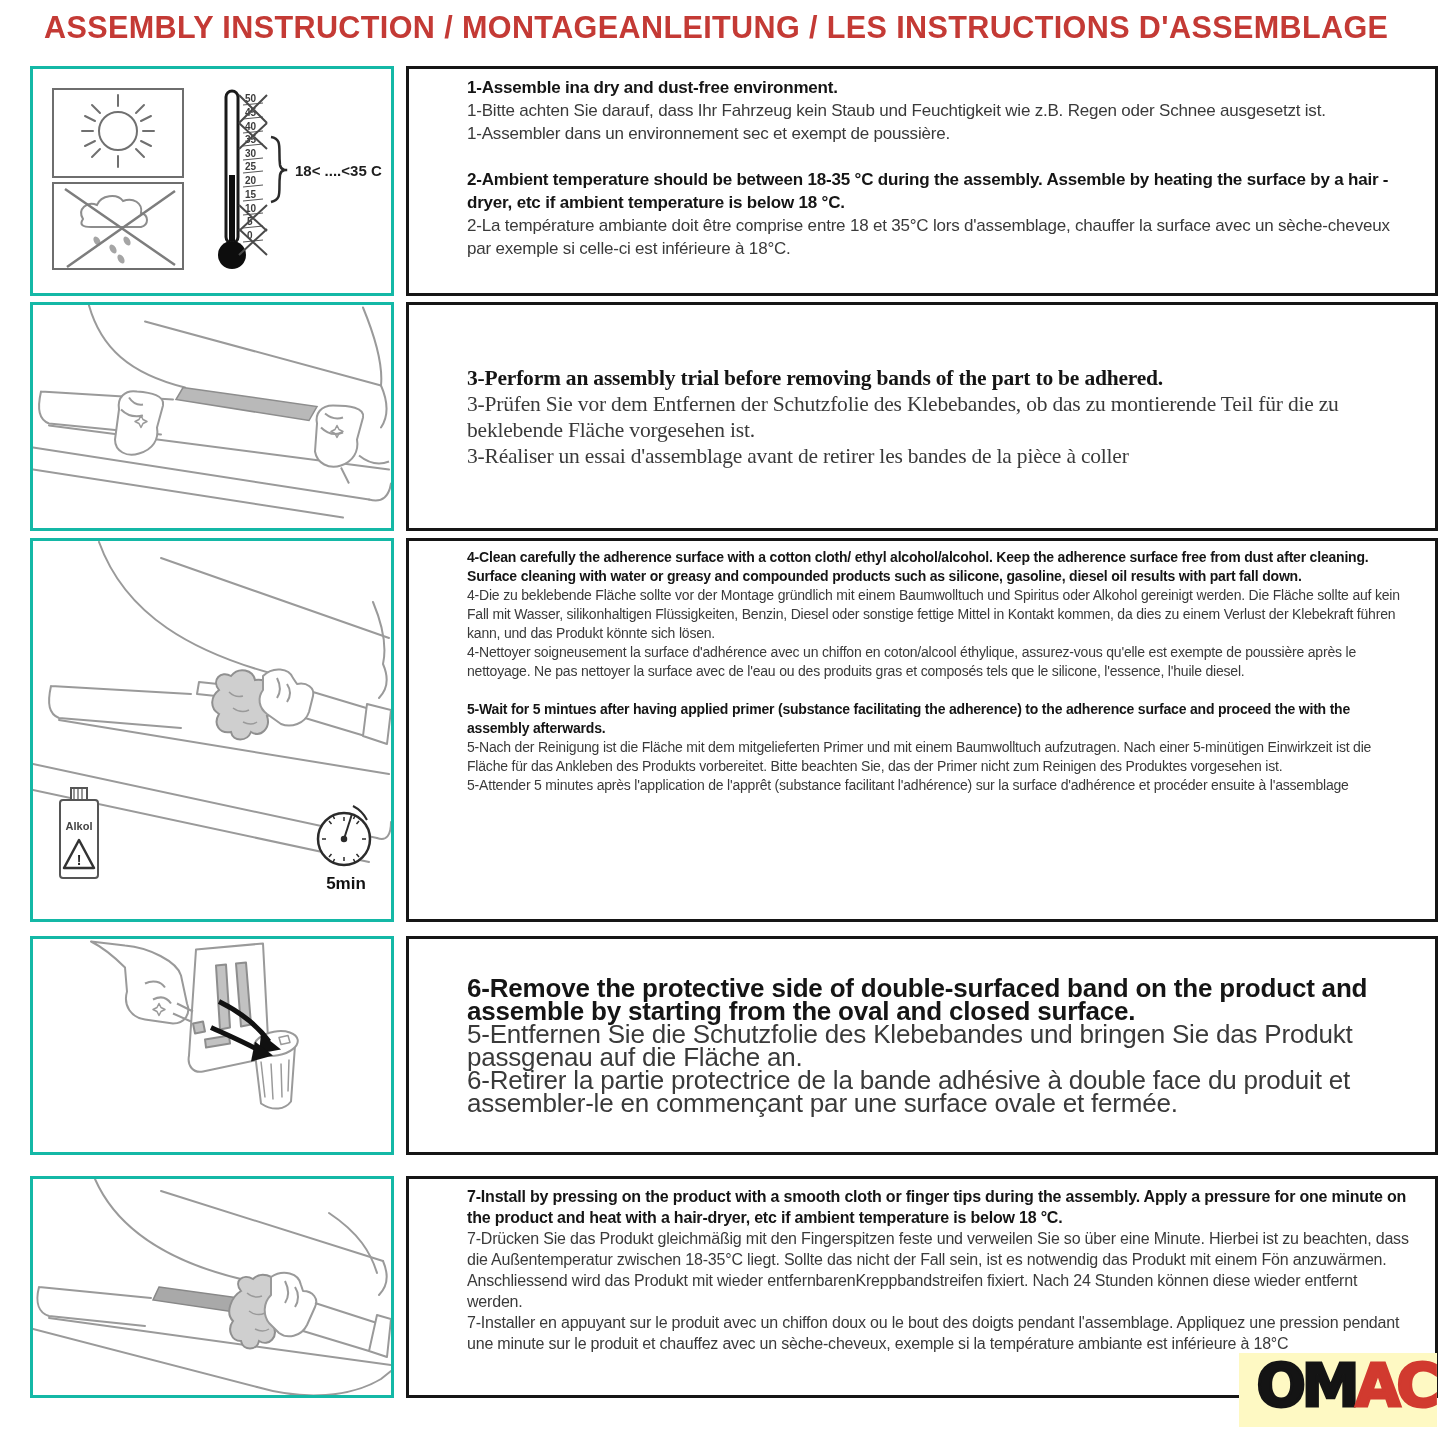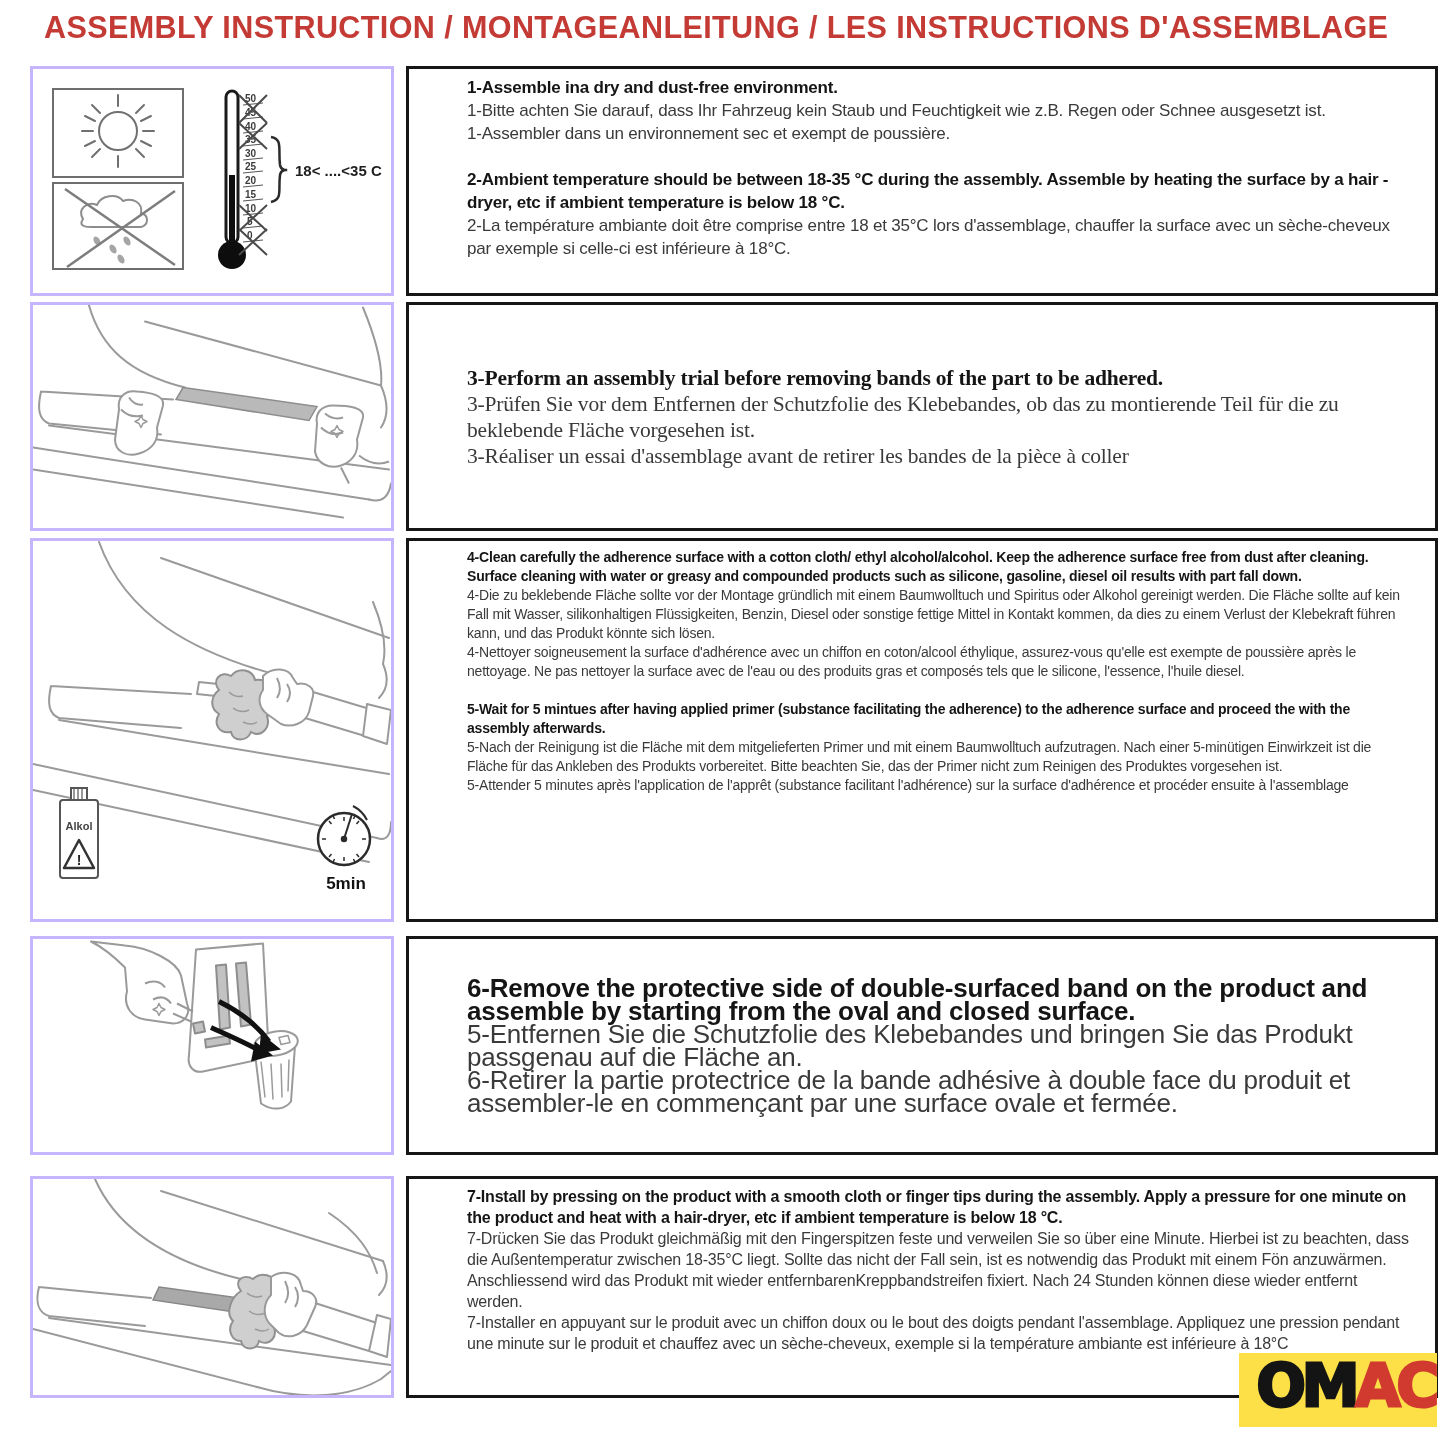--- a/index.html
+++ b/index.html
@@ -6,21 +6,21 @@
   body{
     width:1445px;height:1445px;background:#ffffff;position:relative;
     font-family:"Liberation Sans",sans-serif;color:#222;overflow:hidden;
   }
   .doc-title{
     position:absolute;left:44px;top:10px;white-space:nowrap;
     font-size:31px;font-weight:700;letter-spacing:.4px;color:#c43a35;
     transform:scaleX(.985);transform-origin:left top;
   }
   .box{position:absolute;background:#fff;box-sizing:border-box;}
-  .lbox{left:30px;width:364px;border:3px solid #c4b5fd;}
+  .lbox{left:30px;width:364px;border:3px solid #14b8a6;}
   .rbox{left:406px;width:1032px;border:3px solid #161616;}
   .lbox svg{display:block;width:100%;height:100%;}
   
   .r1{top:66px;height:230px;}
   .r2{top:302px;height:229px;}
   .r3{top:538px;height:384px;}
   .r4{top:936px;height:219px;}
   .r5{top:1176px;height:222px;}
   .txt{padding:7px 20px 0 10px;margin-left:48px;}
   .txt p{margin:0;letter-spacing:-.2px;color:#3a3a3a;}
@@ -29,21 +29,21 @@
   .t2{height:100%;display:flex;flex-direction:column;justify-content:center;box-sizing:border-box;padding-top:0;}
   .t2 p{font-size:21.5px;line-height:26px;font-family:Liberation Serif, serif;}
   .t3 p{font-size:14px;line-height:19px;}
   .t4{height:100%;display:flex;flex-direction:column;justify-content:center;box-sizing:border-box;padding-top:0;}
   .t4 p{font-size:26px;line-height:23px;}
   .t5 p{font-size:16px;line-height:21px;}
   .gap{margin-top:23px !important;}
   .gap-sm{margin-top:19px !important;}
   
   .logo{
-    position:absolute;right:8px;top:1353px;background:#fde047;
+    position:absolute;right:8px;top:1353px;background:#fef9c3;
     padding:2px 2px 10px 18px;line-height:62px;white-space:nowrap;
     font-family:"DejaVu Sans",sans-serif;font-weight:700;font-size:58px;letter-spacing:-4px;
   }
   .logo .om{color:#141414;-webkit-text-stroke:3px #141414;}
   .logo .ac{color:#d13a2f;-webkit-text-stroke:3px #d13a2f;}
 </style>
 </head>
 <body>
 
 <div>

